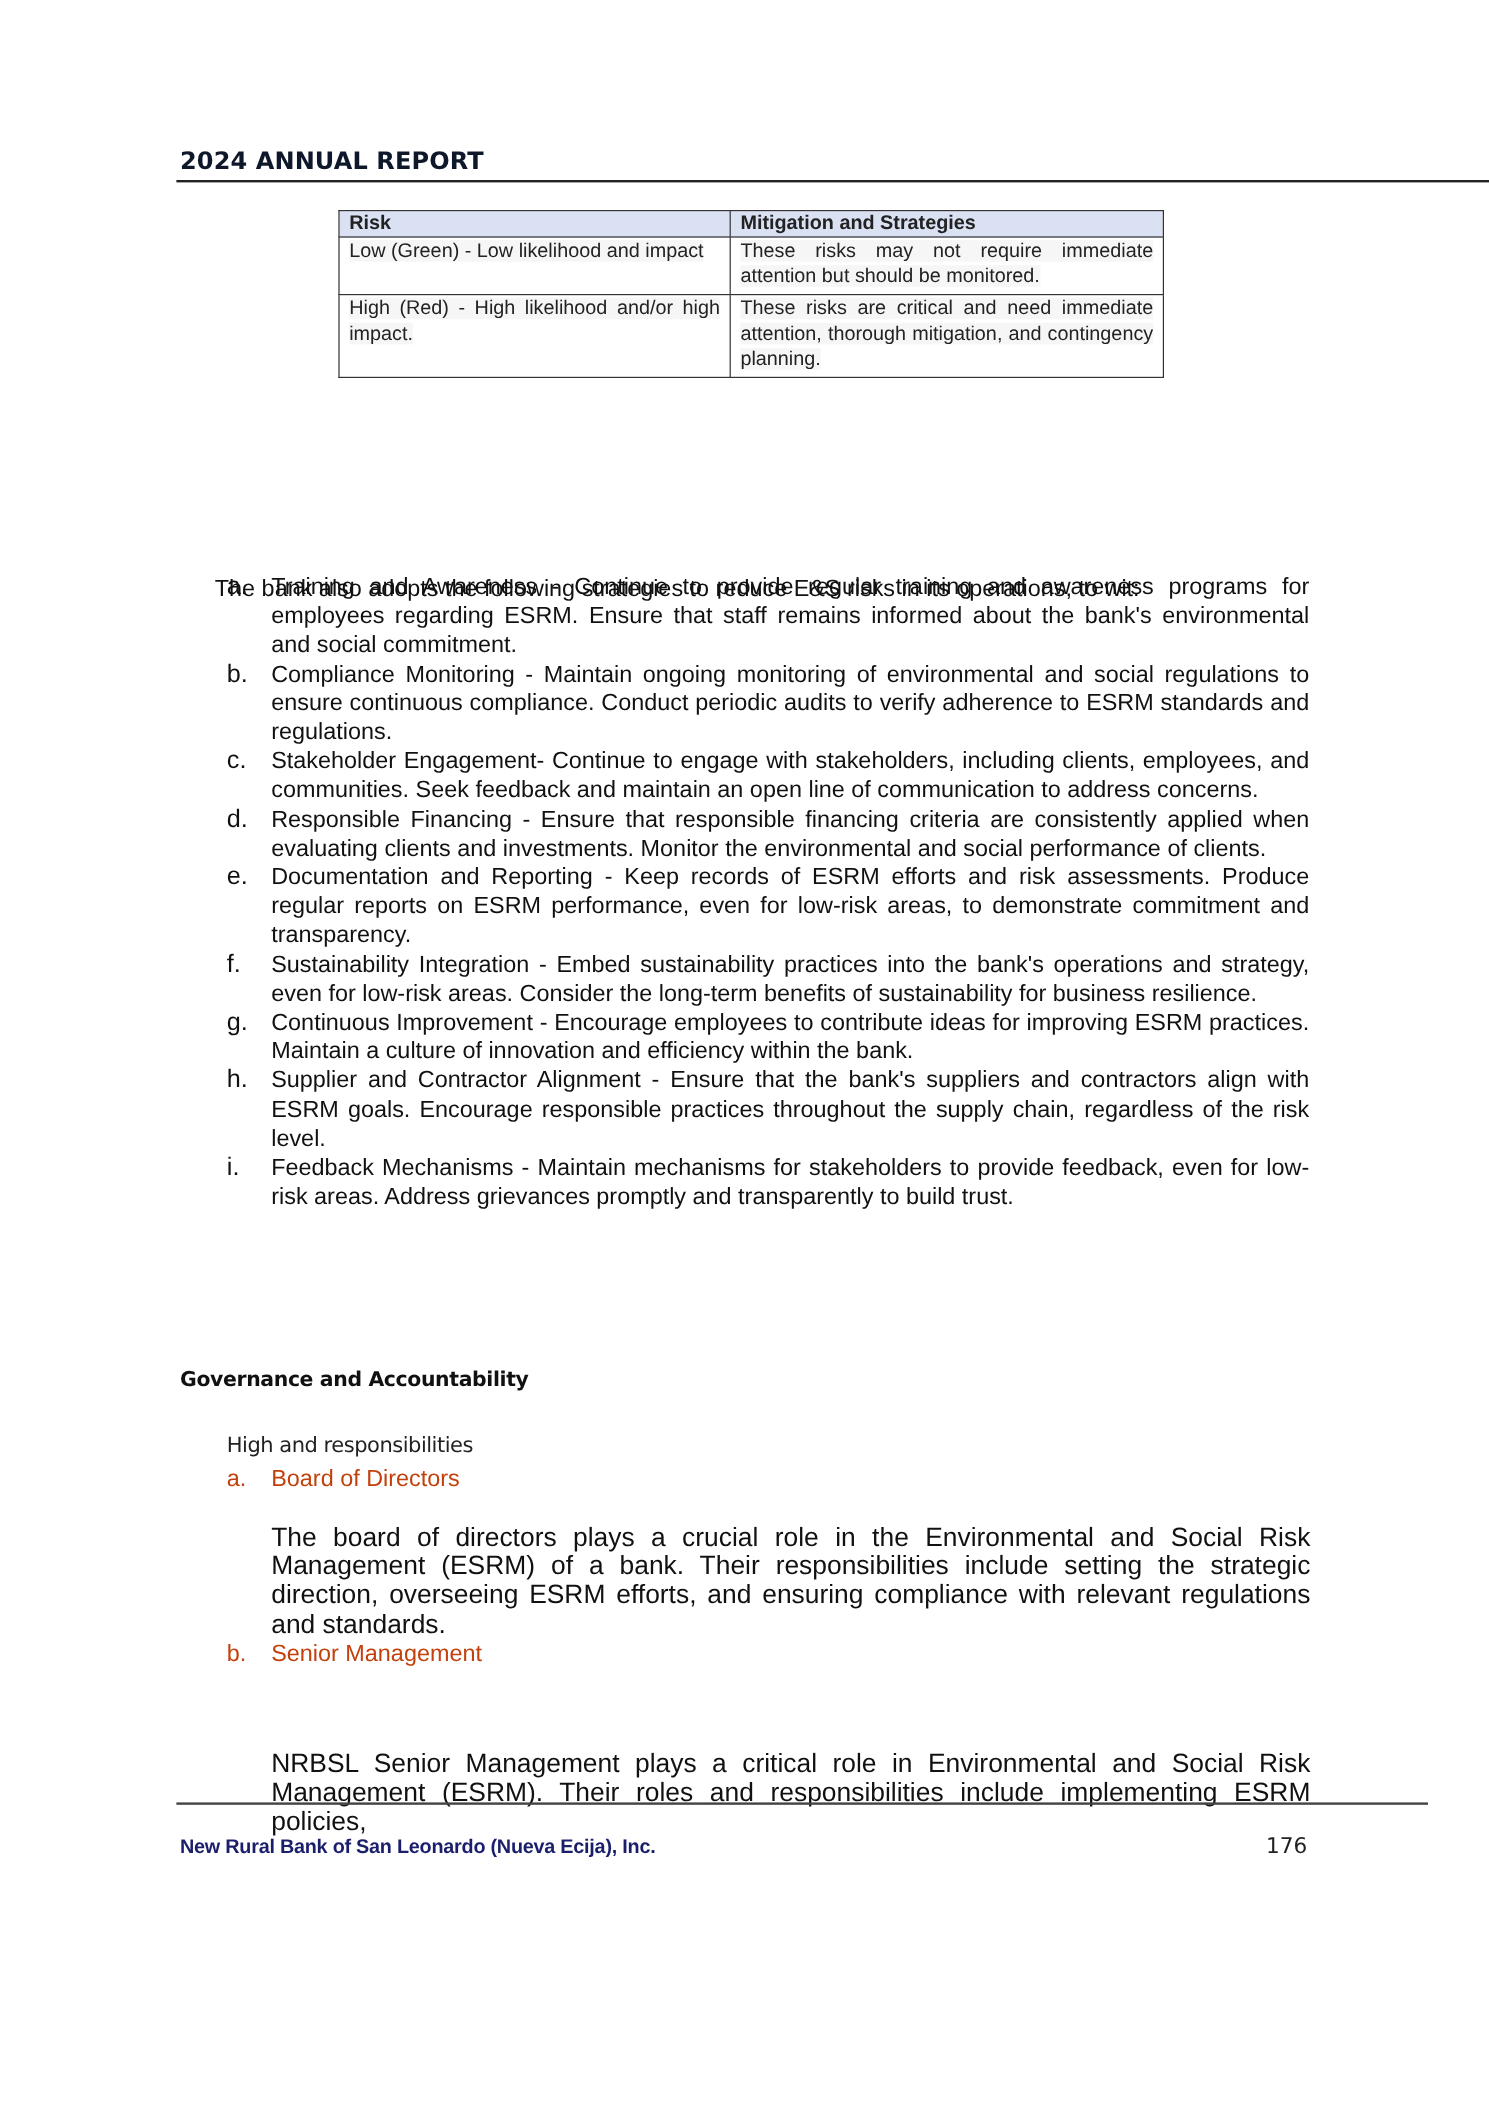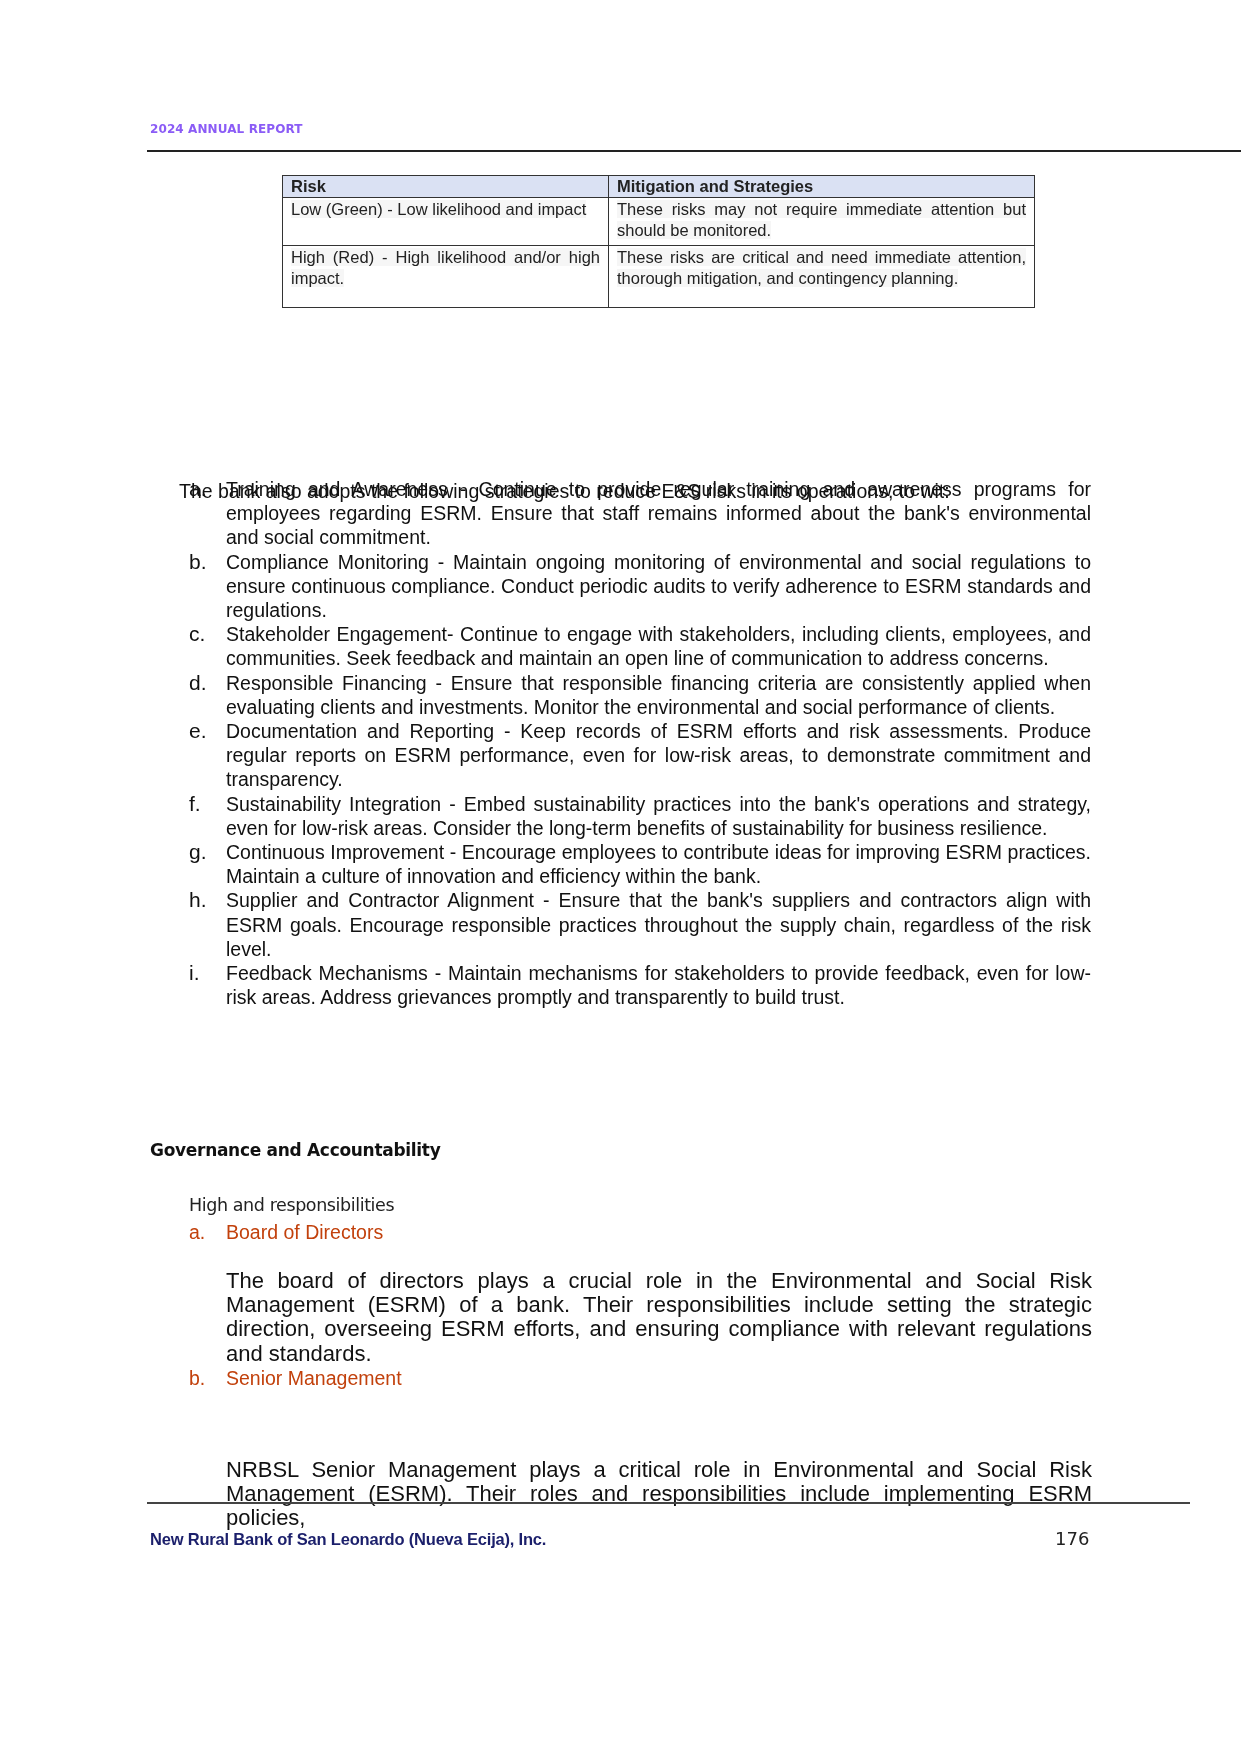--- a/index.html
+++ b/index.html
@@ -1,23 +1,23 @@
 <!DOCTYPE html>
 <html><head>
 <meta charset="utf-8">
 <style>
   html, body { margin: 0; padding: 0; background: #ffffff; }
   body { width: 1241px; height: 1754px; position: relative; overflow: hidden;
          font-family: "Liberation Sans", sans-serif; color: #111; }
   .abs { position: absolute; }
   .hdr-title { left: 150px; top: 122px; font-family: "DejaVu Sans", sans-serif; font-weight: bold;
-               font-size: 12px; color: #8b5cf6; letter-spacing: 0.1px; }
+               font-size: 20px; color: #0f172a; letter-spacing: 0.1px; }
   .hdr-rule { left: 147px; top: 150px; width: 1094px; height: 0; border-top: 2px solid #222; }
 
-  table.risk { position: absolute; left: 282px; top: 175px; width: 753px; border-collapse: collapse;
+  table.risk { position: absolute; left: 282px; top: 175px; width: 688px; border-collapse: collapse;
                font-family: "Liberation Sans", sans-serif; font-size: 16.5px; color: #222; }
   table.risk td, table.risk th { border: 1.5px solid #333; vertical-align: top; padding: 1px 8px 4px 8px;
                line-height: 21px; text-align: justify; }
   table.risk th { background: #dae1f3; text-align: left; font-weight: bold; height: 20px; padding-top: 0; padding-bottom: 0; }
   table.risk td.c1 { width: 309px; }
   table.risk tr.r1 td { height: 38px; }
   table.risk tr.r2 td { height: 38px; }
   table.risk tr.r3 td { height: 56px; }
   table.risk td span.hl { background: #f6f6f6; }
 

